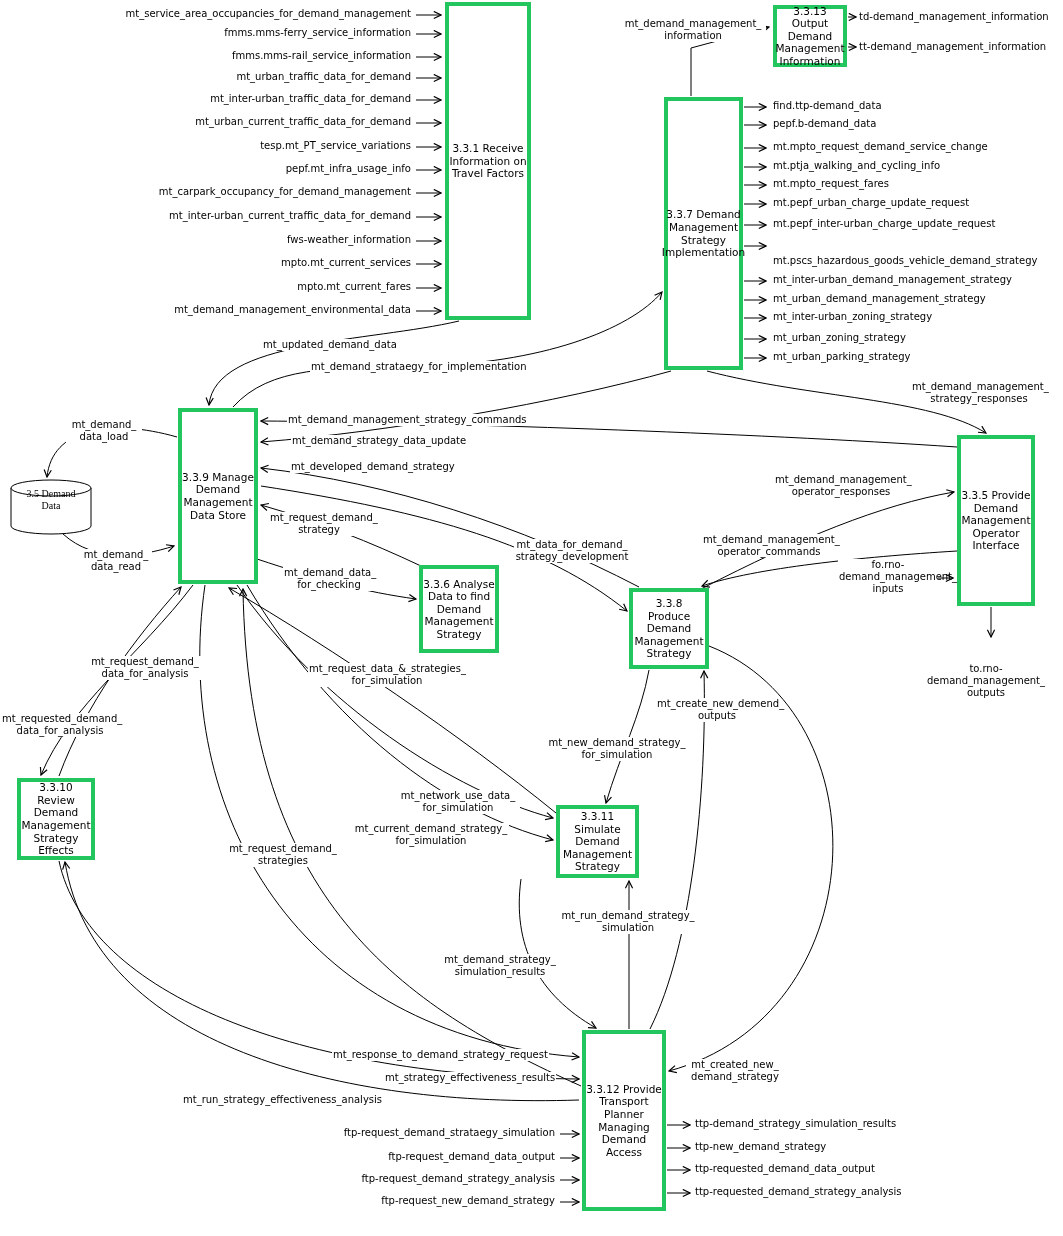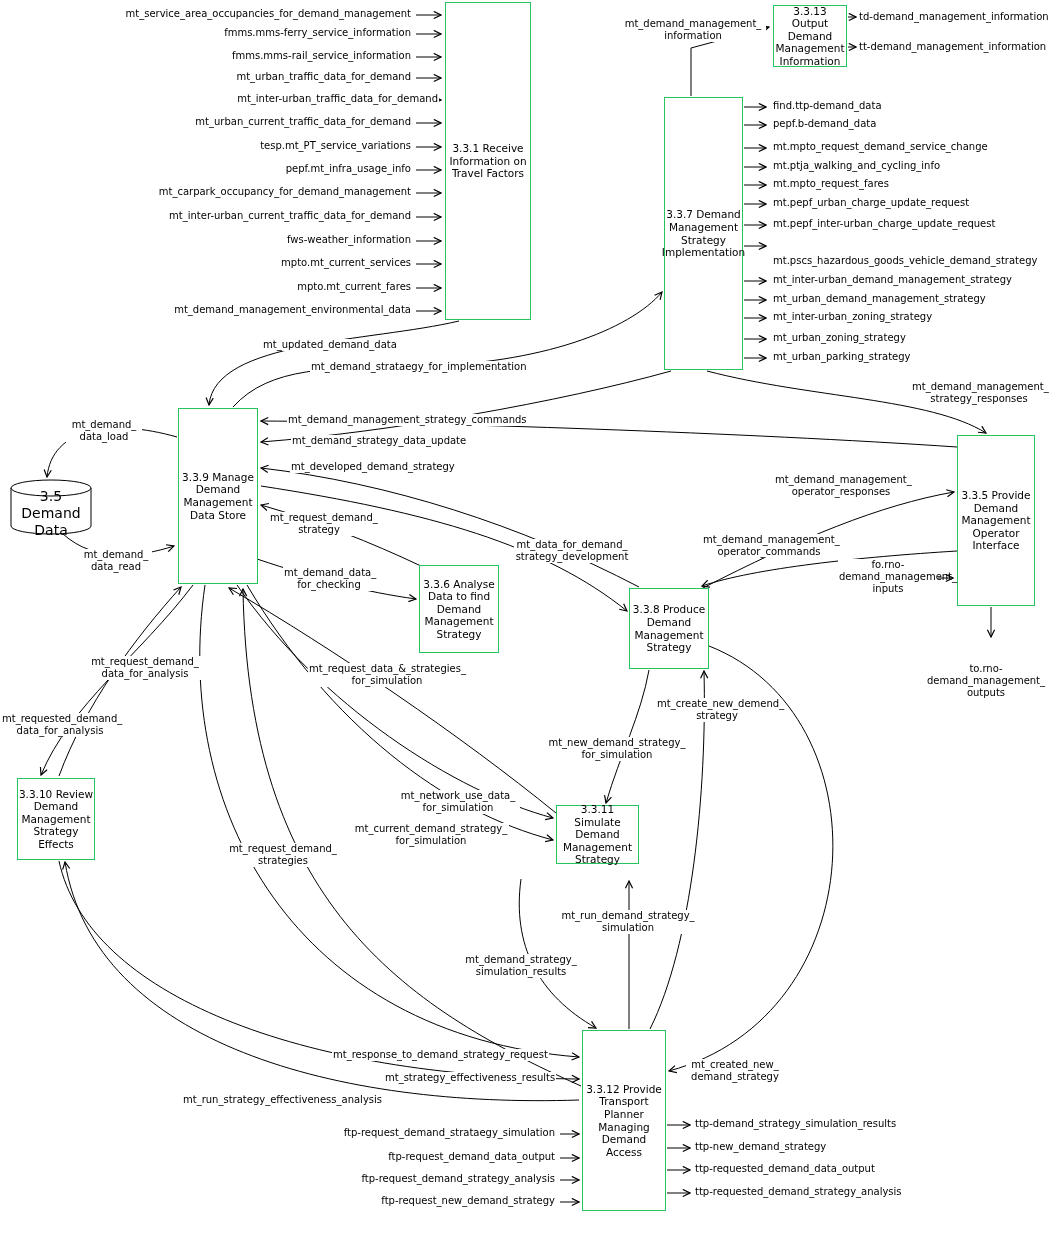--- a/index.html
+++ b/index.html
@@ -1,29 +1,29 @@
 <!DOCTYPE html>
 <html><head>
 <meta charset="utf-8">
 <style>
   *{box-sizing:border-box;}
   html,body{margin:0;padding:0;}
   body{width:1063px;height:1236px;position:relative;background:#fff;color:#000;
        font-family:"DejaVu Sans","Liberation Sans",sans-serif;}
   svg.lines{position:absolute;left:0;top:0;z-index:1;}
-  .box{position:absolute;border:1px solid #22c55e;background:#fff;display:flex;
+  .box{position:absolute;border:4px solid #22c55e;background:#fff;display:flex;
        align-items:center;justify-content:center;text-align:center;
        font-size:10.5px;line-height:1.2;z-index:2;}
   .box span{white-space:pre-line;}
   .lbl{position:absolute;font-size:10px;line-height:1.2;white-space:nowrap;
        background:#fff;z-index:3;padding:0 1px;}
   .lbl.multi{white-space:pre-line;text-align:center;}
   .lbl.r{text-align:right;}
-  .cyl-label{position:absolute;font-size:14px;line-height:1.2;text-align:center;
-       white-space:pre-line;z-index:3;}
+  .cyl-label{position:absolute;font-size:10px;line-height:1.2;text-align:center;
+       white-space:pre-line;z-index:3;font-family:Liberation Serif, serif;}
 </style>
 </head>
 <body>
 
 <svg class="lines" width="1063" height="1236" fill="none" stroke="#000" stroke-width="1">
   <defs>
     <marker id="arr" viewBox="0 0 10 10" refX="9" refY="5" markerWidth="9" markerHeight="9" orient="auto">
       <path d="M1,1 L9,5 L1,9" fill="none" stroke="#000" stroke-width="1.3"></path>
     </marker>
   </defs>
@@ -162,21 +162,21 @@
 Management
 Strategy</span>
   </div>
 <div class="box" style="left:17px;top:778px;width:78px;height:82px">
     <span>3.3.10 Review
 Demand
 Management
 Strategy
 Effects</span>
   </div>
-<div class="box" style="left:556px;top:805px;width:83px;height:59px">
+<div class="box" style="left:556px;top:805px;width:83px;height:73px">
     <span>3.3.11 Simulate
 Demand
 Management
 Strategy</span>
   </div>
 <div class="box" style="left:582px;top:1030px;width:84px;height:181px">
     <span>3.3.12 Provide
 Transport
 Planner
 Managing
@@ -184,21 +184,21 @@
 Access</span>
   </div>
 
 <div class="cyl-label" style="left:12px;top:488px;width:78px">3.5 Demand
 Data</div>
 
 <div class="lbl r" style="right:651px;top:8px">mt_service_area_occupancies_for_demand_management</div>
 <div class="lbl r" style="right:651px;top:27px">fmms.mms-ferry_service_information</div>
 <div class="lbl r" style="right:651px;top:50px">fmms.mms-rail_service_information</div>
 <div class="lbl r" style="right:651px;top:71px">mt_urban_traffic_data_for_demand</div>
-<div class="lbl r" style="right:624px;top:93px">mt_inter-urban_traffic_data_for_demand</div>
+<div class="lbl r" style="right:651px;top:93px">mt_inter-urban_traffic_data_for_demand</div>
 <div class="lbl r" style="right:651px;top:116px">mt_urban_current_traffic_data_for_demand</div>
 <div class="lbl r" style="right:651px;top:140px">tesp.mt_PT_service_variations</div>
 <div class="lbl r" style="right:651px;top:163px">pepf.mt_infra_usage_info</div>
 <div class="lbl r" style="right:651px;top:186px">mt_carpark_occupancy_for_demand_management</div>
 <div class="lbl r" style="right:651px;top:210px">mt_inter-urban_current_traffic_data_for_demand</div>
 <div class="lbl r" style="right:651px;top:234px">fws-weather_information</div>
 <div class="lbl r" style="right:651px;top:257px">mpto.mt_current_services</div>
 <div class="lbl r" style="right:651px;top:281px">mpto.mt_current_fares</div>
 <div class="lbl r" style="right:651px;top:304px">mt_demand_management_environmental_data</div>
 
@@ -250,30 +250,30 @@
 strategy_responses</div>
 <div class="lbl multi" style="left:89px;top:656px;width:112px">mt_request_demand_
 data_for_analysis</div>
 <div class="lbl multi" style="left:1px;top:713px;width:118px">mt_requested_demand_
 data_for_analysis</div>
 <div class="lbl multi" style="left:308px;top:663px;width:158px">mt_request_data_&amp;_strategies_
 for_simulation</div>
 <div class="lbl multi" style="left:546px;top:737px;width:142px">mt_new_demand_strategy_
 for_simulation</div>
 <div class="lbl multi" style="left:656px;top:698px;width:122px">mt_create_new_demend_
-strategy</div>
+outputs</div>
 <div class="lbl multi" style="left:396px;top:790px;width:124px">mt_network_use_data_
 for_simulation</div>
 <div class="lbl multi" style="left:353px;top:823px;width:156px">mt_current_demand_strategy_
 for_simulation</div>
 <div class="lbl multi" style="left:227px;top:843px;width:112px">mt_request_demand_
 strategies</div>
 <div class="lbl multi" style="left:558px;top:910px;width:140px">mt_run_demand_strategy_
 simulation</div>
-<div class="lbl multi" style="left:463px;top:954px;width:116px">mt_demand_strategy_
+<div class="lbl multi" style="left:442px;top:954px;width:116px">mt_demand_strategy_
 simulation_results</div>
 <div class="lbl" style="left:332px;top:1049px">mt_response_to_demand_strategy_request</div>
 <div class="lbl" style="left:384px;top:1072px">mt_strategy_effectiveness_results</div>
 <div class="lbl" style="left:182px;top:1094px">mt_run_strategy_effectiveness_analysis</div>
 <div class="lbl multi" style="left:686px;top:1059px;width:98px">mt_created_new_
 demand_strategy</div>
 
 <div class="lbl r" style="right:507px;top:1127px">ftp-request_demand_strataegy_simulation</div>
 <div class="lbl r" style="right:507px;top:1151px">ftp-request_demand_data_output</div>
 <div class="lbl r" style="right:507px;top:1173px">ftp-request_demand_strategy_analysis</div>

